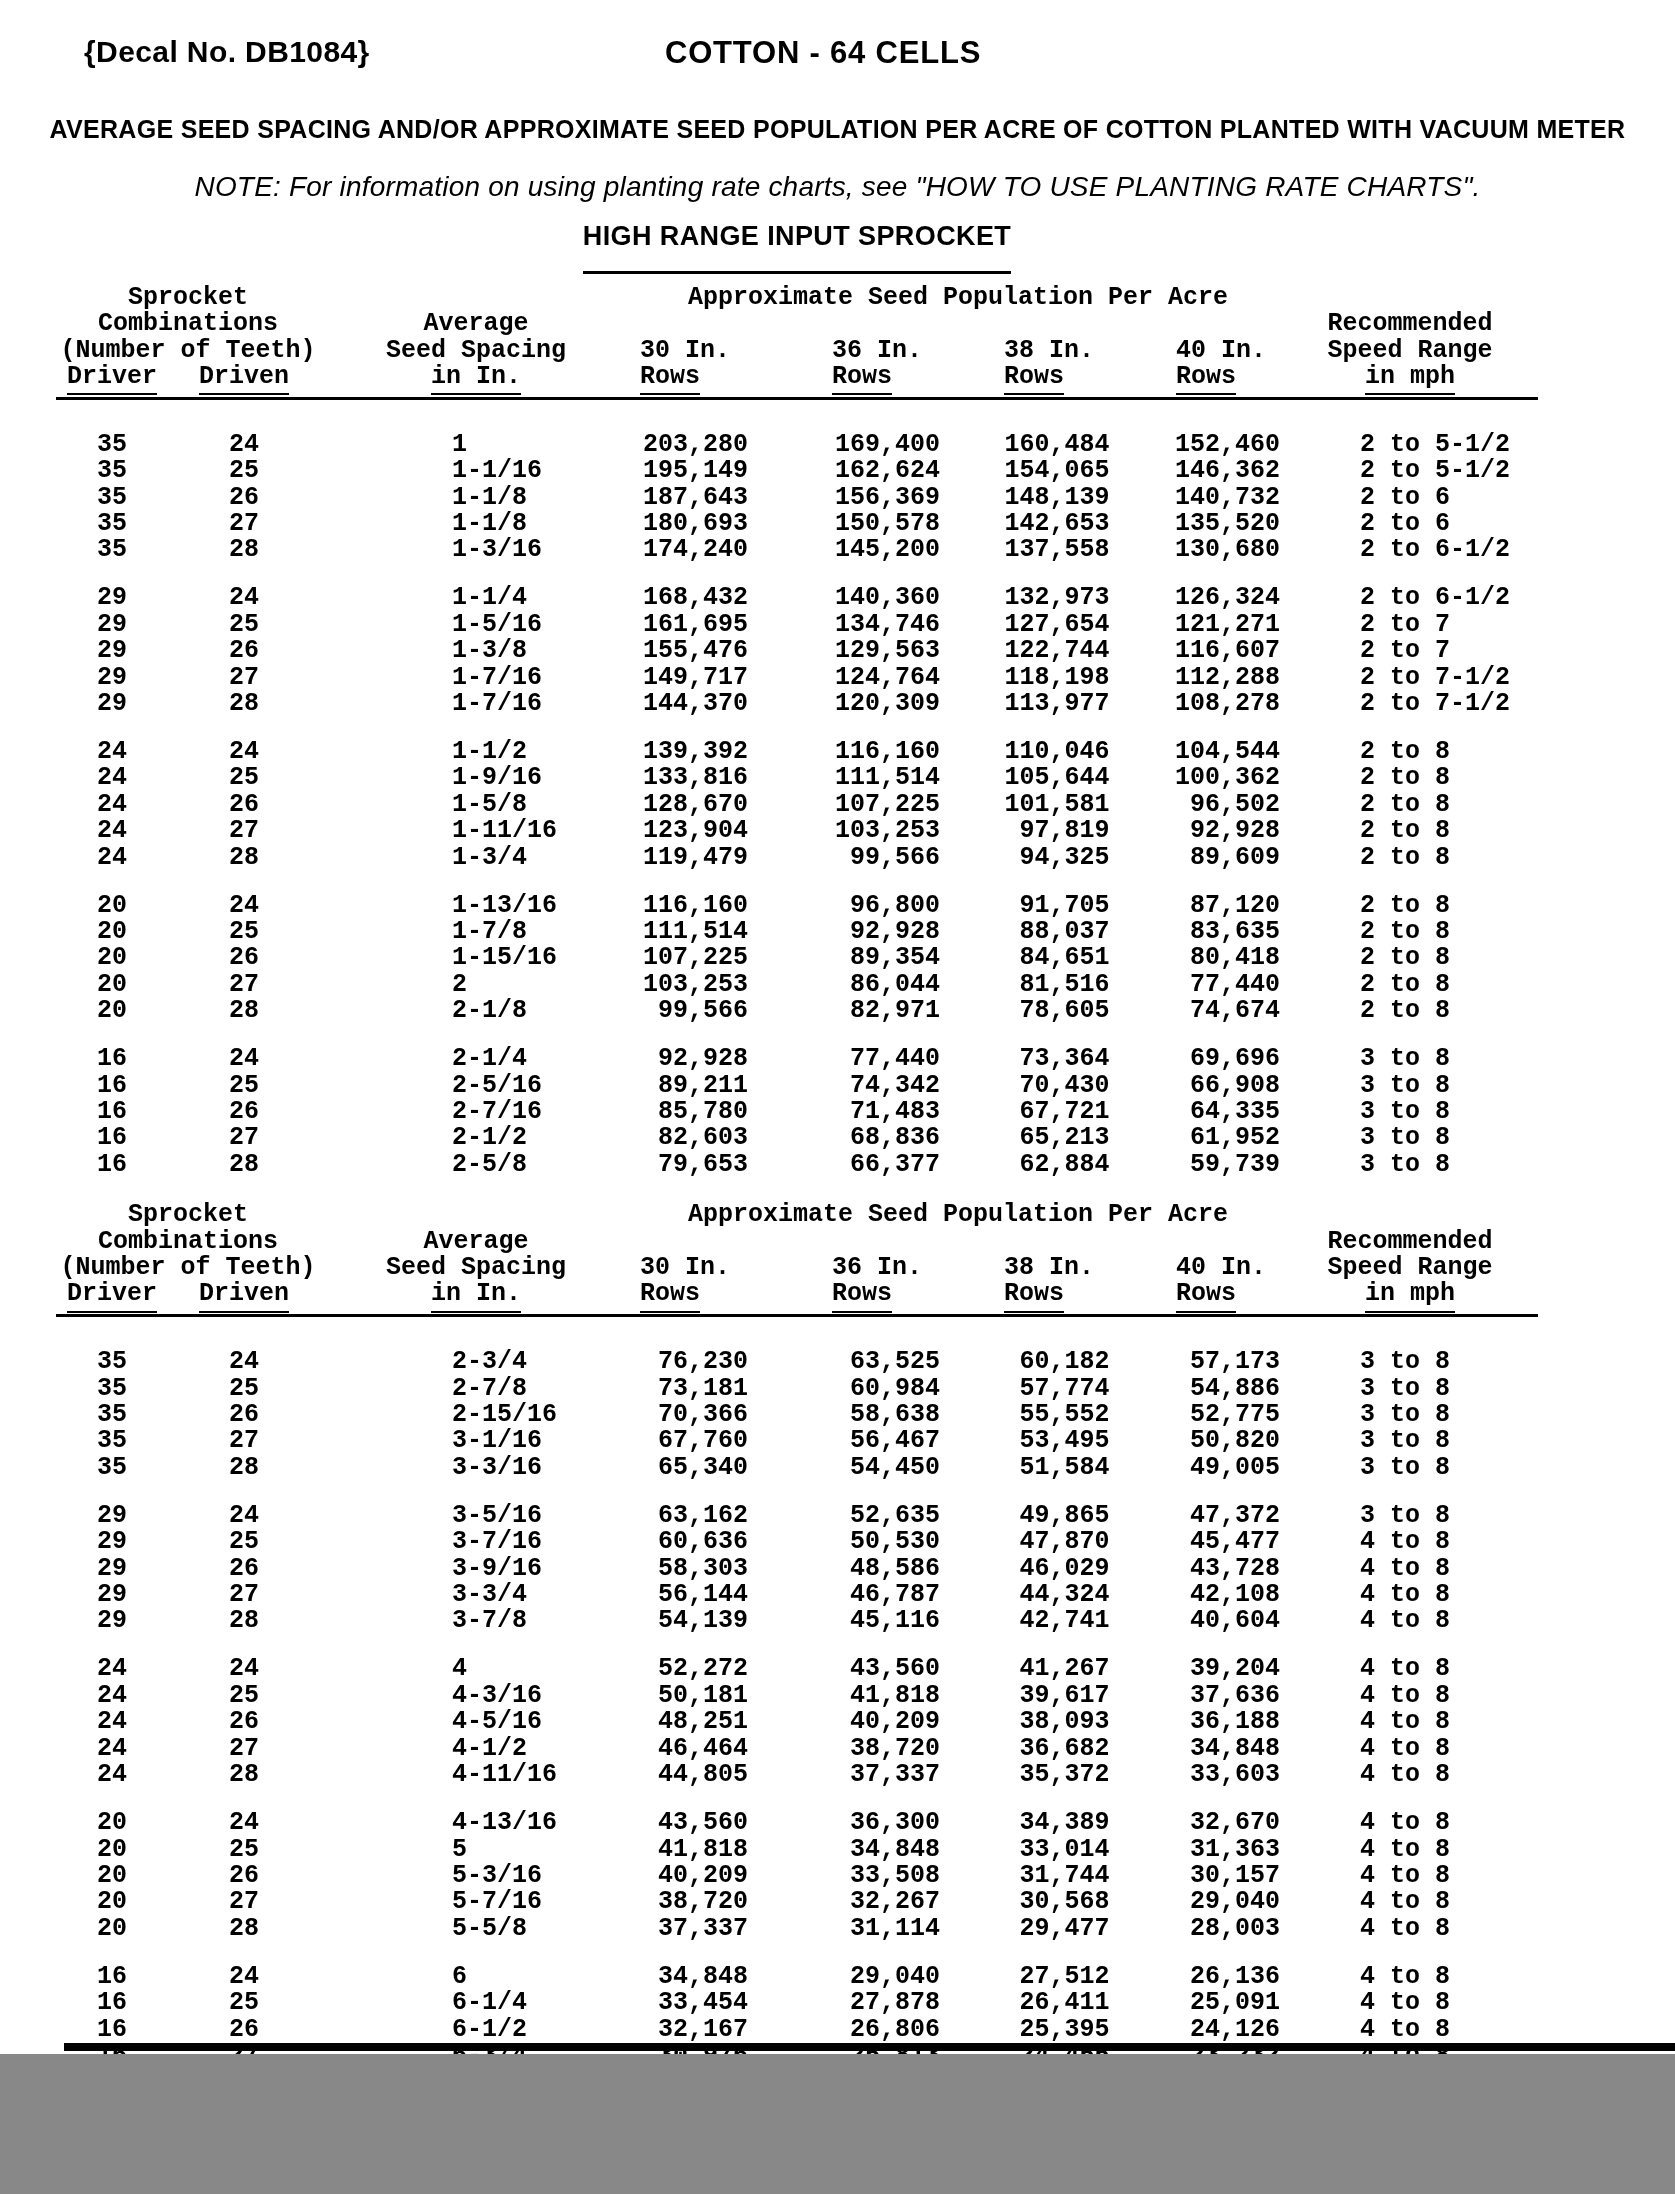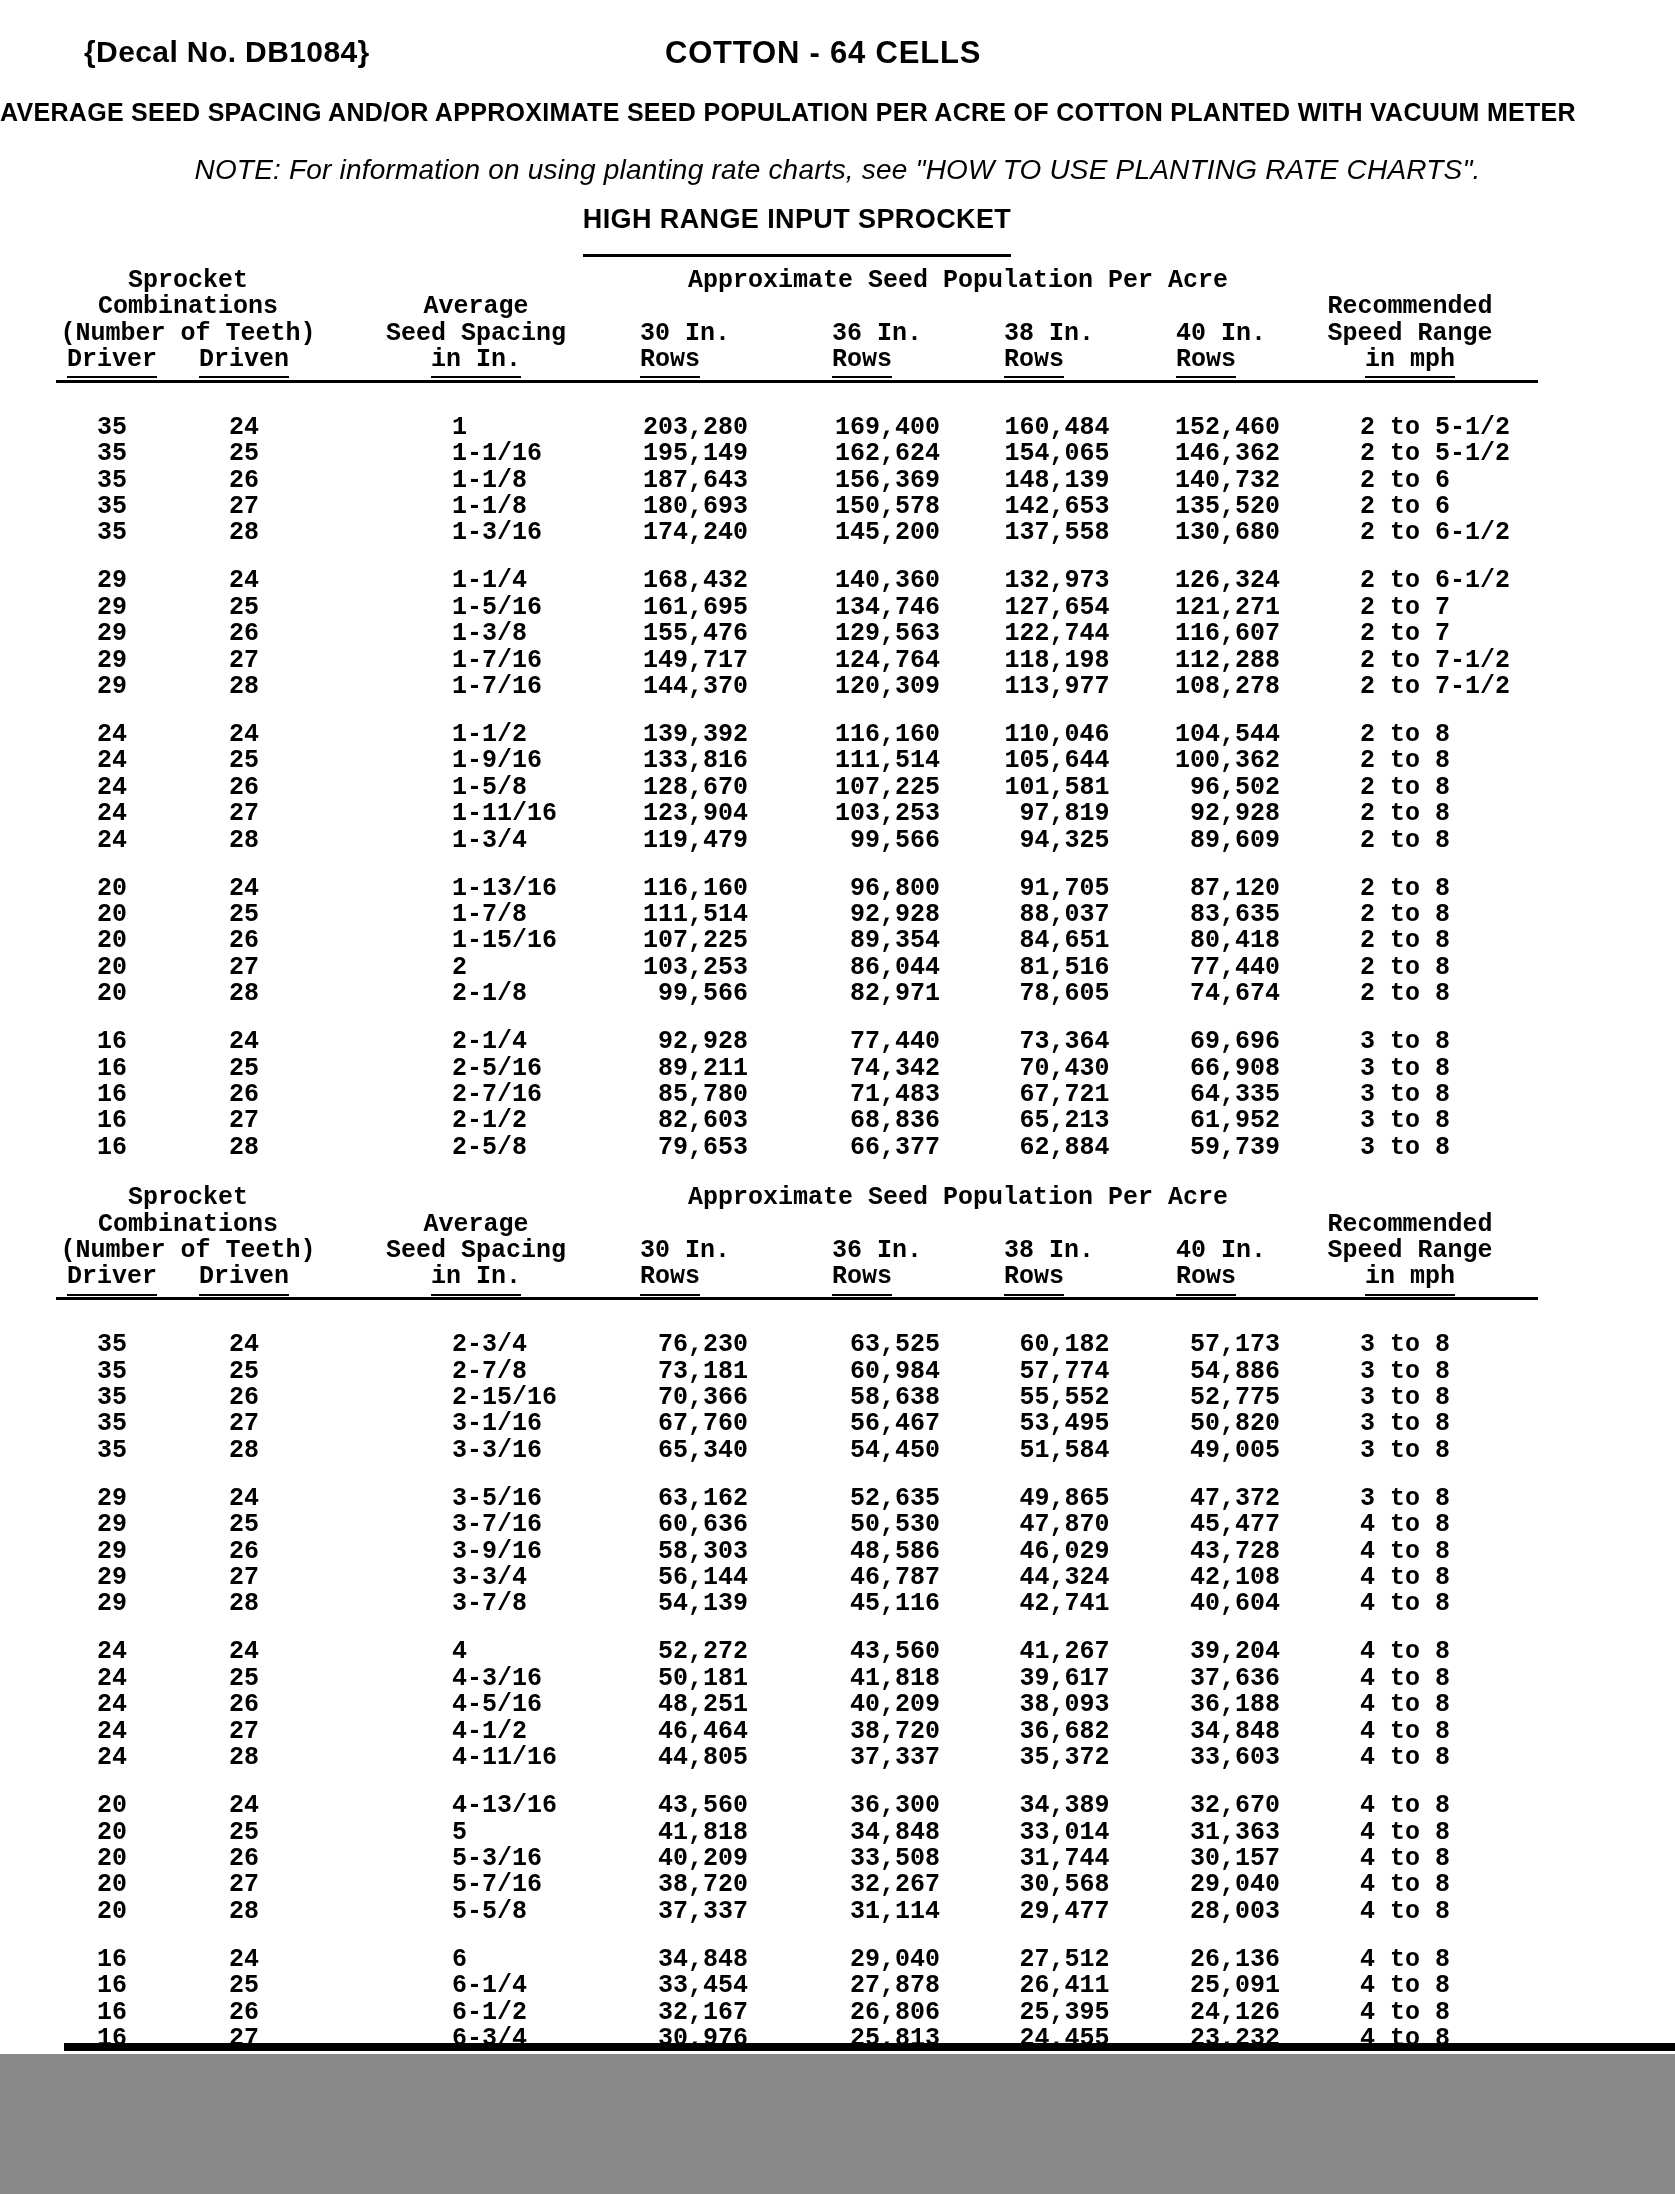--- a/index.html
+++ b/index.html
@@ -8,21 +8,21 @@
     width:1675px;height:2054px;
     background:#ffffff;
     color:#000;
     overflow:hidden;
     font-family:"Liberation Sans", sans-serif;
   }
   
   .topline{position:relative;height:37px;margin-top:35px;}
   .decal{position:absolute;left:84px;top:0;font-size:30px;font-weight:bold;letter-spacing:0.4px;}
   .doctitle{position:absolute;left:641px;top:0;font-size:31px;font-weight:bold;letter-spacing:0.8px;margin-left:24px;}
-  .subtitle{margin-top:26px;text-align:left;font-size:25px;font-weight:bold;letter-spacing:0.3px;white-space:nowrap;}
+  .subtitle{margin-top:43px;text-align:center;font-size:25px;font-weight:bold;letter-spacing:0.3px;white-space:nowrap;}
   .note{margin-top:27px;text-align:center;font-size:28px;font-style:italic;letter-spacing:0.2px;}
   
   .content{width:1482px;margin-left:56px;}
   .secheading{text-align:center;}
   .secheading.high{margin-top:17.6px;}
   .secheading.low{margin-top:19px;}
   .secheading span{
     display:inline-block;font-size:27px;font-weight:bold;letter-spacing:0.4px;
     border-bottom:3.2px solid #000;padding-bottom:19px;text-align:right;
   }

